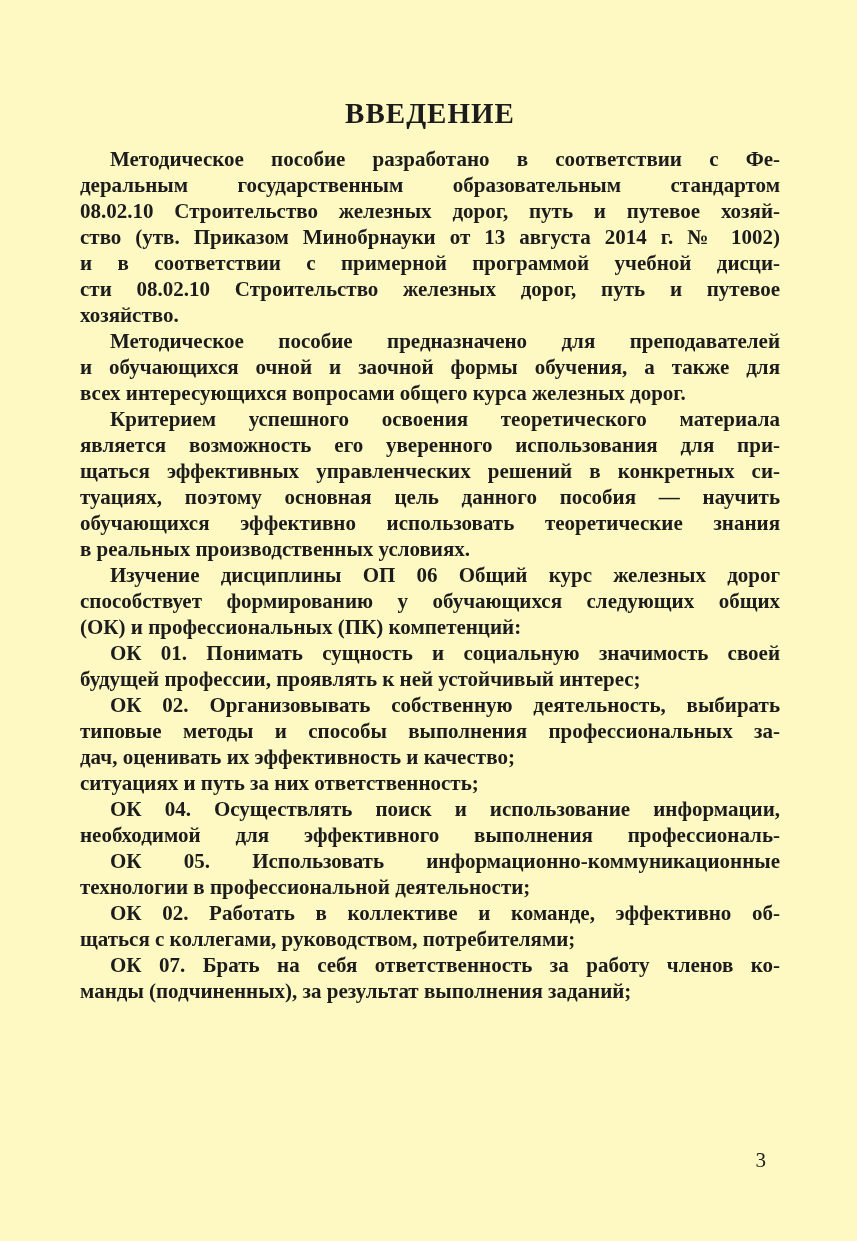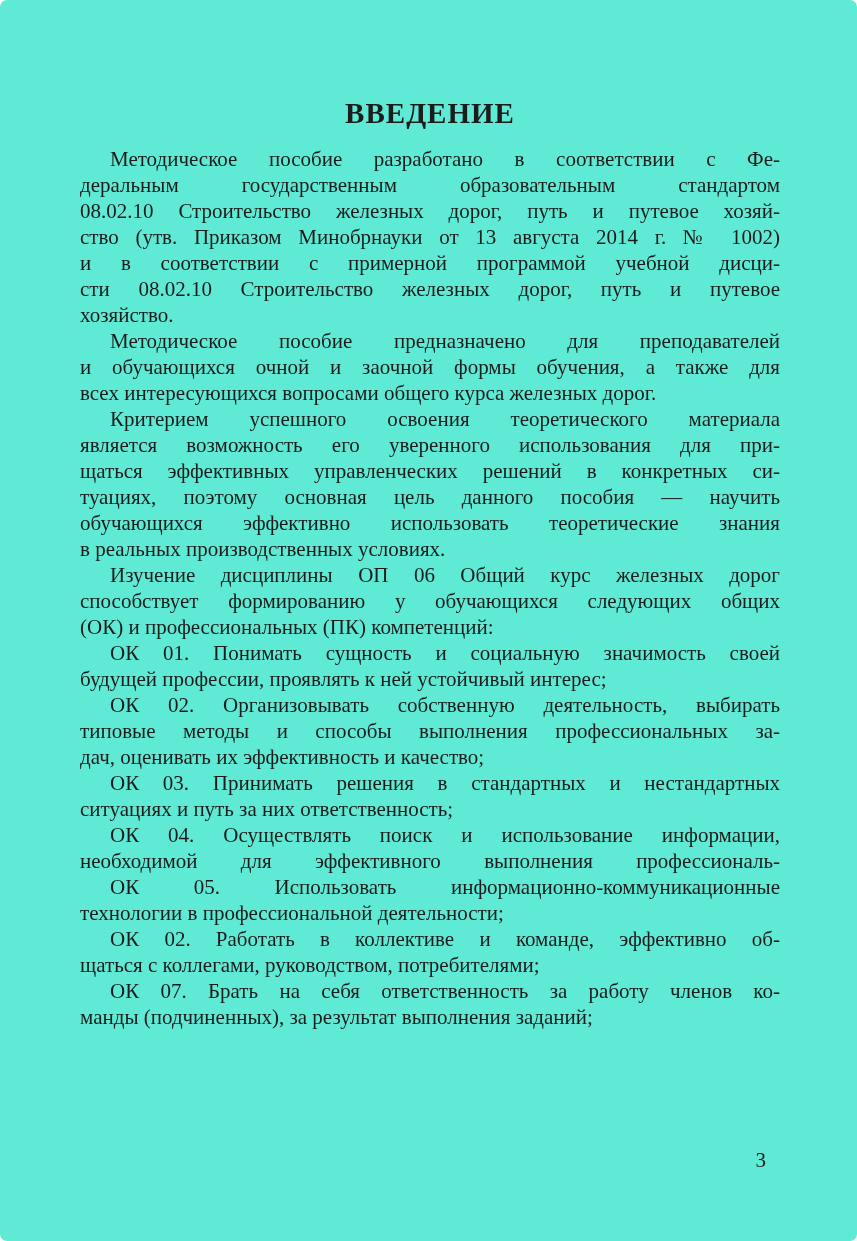--- a/index.html
+++ b/index.html
@@ -8,22 +8,21 @@
     height: 1241px;
     background: #ffffff;
     font-family: "Liberation Serif", "DejaVu Serif", serif;
     color: #1c1c1c;
     position: relative;
     overflow: hidden;
   }
   .page {
     position: absolute;
     inset: 0;
-    background: #5eead4;
-    border-radius: 7px;
+    background: #fef9c3;
   }
   .title {
     position: absolute;
     top: 97px;
     left: 80px;
     width: 700px;
     margin: 0;
     text-align: center;
     font-size: 29px;
     font-weight: bold;
@@ -36,20 +35,21 @@
     width: 700px;
     font-size: 21px;
     line-height: 26px;
   }
   .paragraph { margin: 0; }
   .line {
     text-align: justify;
     text-align-last: justify;
     height: 26px;
     overflow: hidden;
+    font-weight: bold;
   }
   .line.first { text-indent: 30px; }
   .line.last { text-align-last: left; }
   .page-number {
     position: absolute;
     top: 1147px;
     left: 80px;
     width: 700px;
     box-sizing: border-box;
     padding-right: 14px;
@@ -94,21 +94,20 @@
       <div class="paragraph">
         <div class="line first">ОК 01. Понимать сущность и социальную значимость своей</div>
         <div class="line last">будущей профессии, проявлять к ней устойчивый интерес;</div>
       </div>
       <div class="paragraph">
         <div class="line first">ОК 02. Организовывать собственную деятельность, выбирать</div>
         <div class="line">типовые методы и способы выполнения профессиональных за-</div>
         <div class="line last">дач, оценивать их эффективность и качество;</div>
       </div>
       <div class="paragraph">
-        <div class="line first">ОК 03. Принимать решения в стандартных и нестандартных</div>
         <div class="line last">ситуациях и путь за них ответственность;</div>
       </div>
       <div class="paragraph">
         <div class="line first">ОК 04. Осуществлять поиск и использование информации,</div>
         <div class="line">необходимой для эффективного выполнения профессиональ-</div>
       </div>
       <div class="paragraph">
         <div class="line first">ОК 05. Использовать информационно-коммуникационные</div>
         <div class="line last">технологии в профессиональной деятельности;</div>
       </div>

